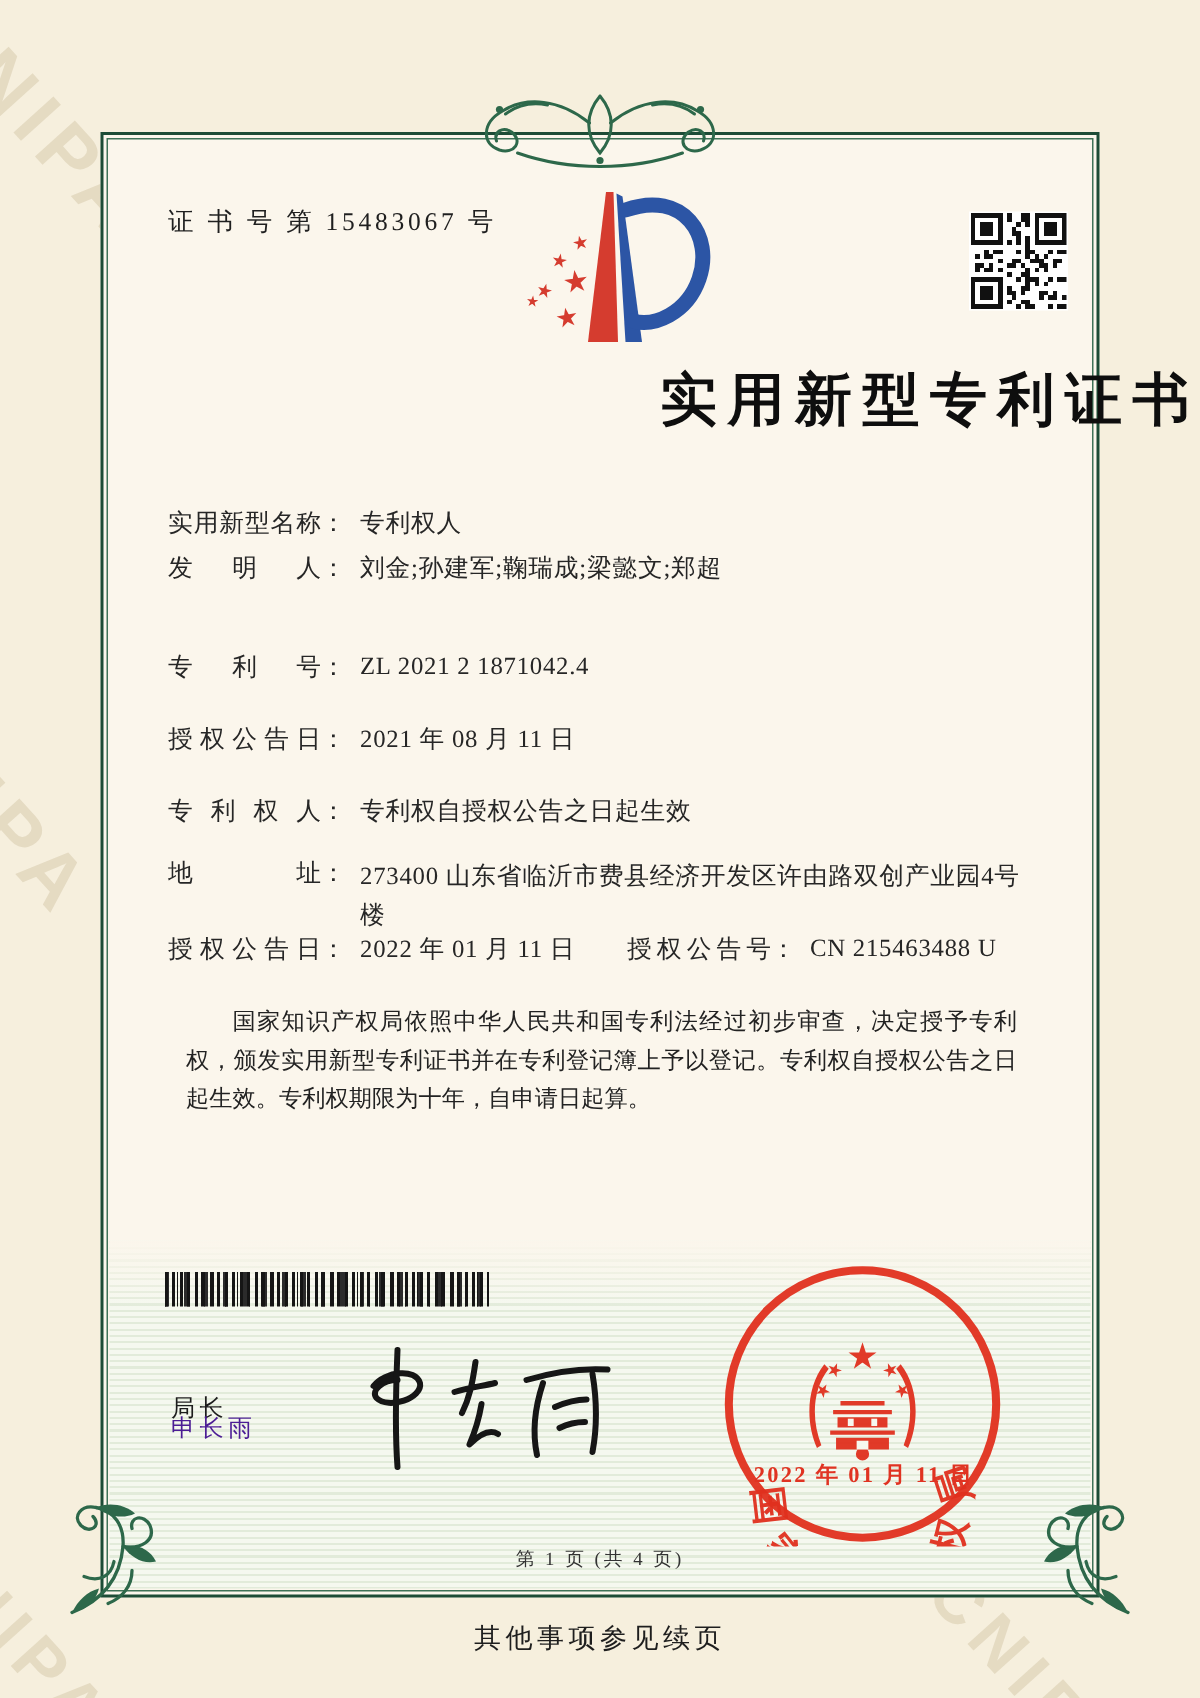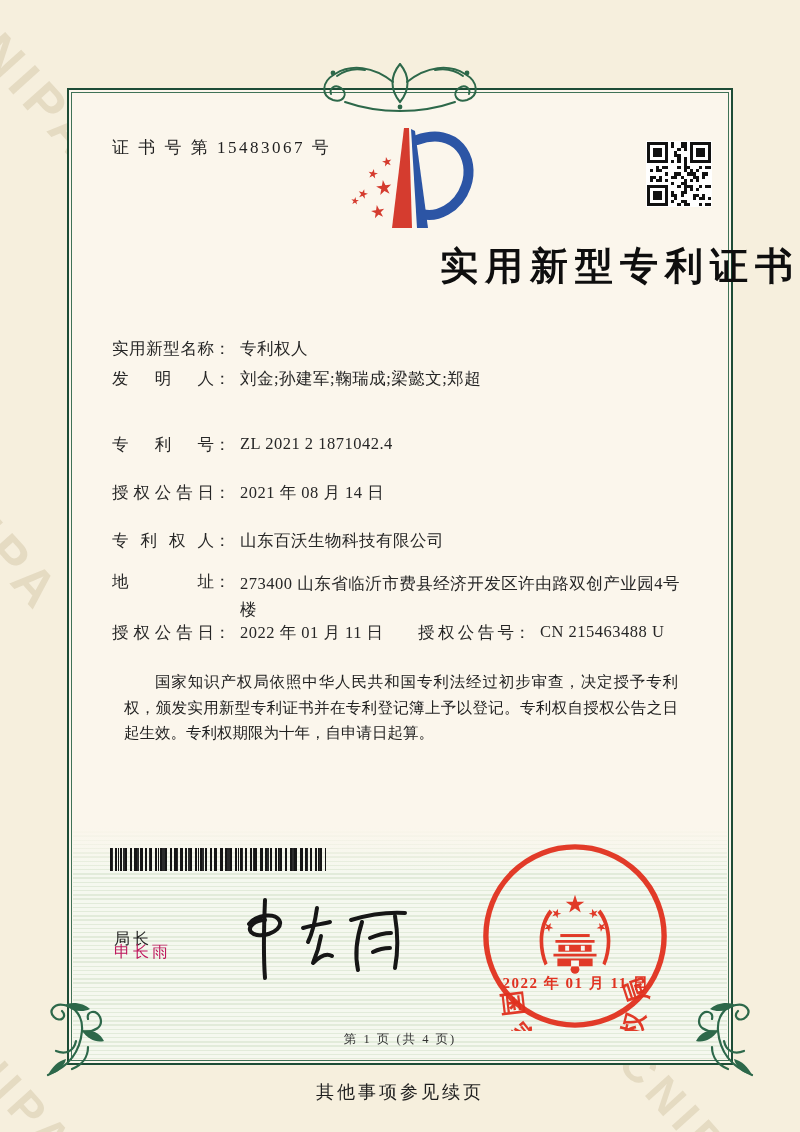--- a/index.html
+++ b/index.html
@@ -50,21 +50,21 @@
   .paras{ position:absolute; left:112px; top:657px; width:578px; }
   .paras p{ margin:12px; text-indent:2em; font-size:15.5px; line-height:25.5px; color:#222; text-align:justify; }
   .barcode{
     position:absolute; left:110px; top:848px; width:216px; height:23px; background-color:transparent;
     background-image:
       repeating-linear-gradient(90deg,#151515 0 2px,transparent 2px 5px),
       repeating-linear-gradient(90deg,#151515 0 1px,transparent 1px 8px),
       repeating-linear-gradient(90deg,#2b2b2b 0 3px,transparent 3px 13px);
   }
   .signer-title{ position:absolute; left:114px; top:905px; font-size:16px; letter-spacing:3px; color:#1c1c1c;margin-top:24px; }
-  .signer-name{ position:absolute; left:114px; top:942px; font-size:16px; letter-spacing:3px; color:#be185d; }
+  .signer-name{ position:absolute; left:114px; top:942px; font-size:16px; letter-spacing:3px; color:#4c1d95; }
   .signature{ position:absolute; left:225px; top:890px; width:195px; height:92px; }
   .seal{ position:absolute; left:480px; top:841px; width:190px; height:190px; }
   .seal-date{
     position:absolute; left:486px; top:974px; width:180px; text-align:center;
     font-size:15px; font-weight:bold; color:#e03322; letter-spacing:1.5px; white-space:nowrap;
   }
   .page-number{ position:absolute; left:67px; top:1031px; width:666px; text-align:center; font-size:12.5px; letter-spacing:2px; color:#333; }
   .continuation{ position:absolute; left:0; top:1080px; width:800px; text-align:center; font-size:18px; letter-spacing:3px; color:#1e1e1e; }
   .top-orn{ position:absolute; left:285px; top:56px; width:230px; height:58px; }
 </style>
@@ -162,24 +162,24 @@
     <div class="f-row" style="top:338px">
       <span class="flabel">实用新型名称</span><span class="fcolon">：</span><span class="fvalue">专利权人</span>
     </div>
     <div class="f-row" style="top:368px">
       <span class="flabel">发明人</span><span class="fcolon">：</span><span class="fvalue">刘金;孙建军;鞠瑞成;梁懿文;郑超</span>
     </div>
     <div class="f-row" style="top:434px">
       <span class="flabel">专利号</span><span class="fcolon">：</span><span class="fvalue">ZL 2021 2 1871042.4</span>
     </div>
     <div class="f-row" style="top:482px">
-      <span class="flabel">授权公告日</span><span class="fcolon">：</span><span class="fvalue">2021 年 08 月 14 日</span>
+      <span class="flabel">授权公告日</span><span class="fcolon">：</span><span class="fvalue">2021 年 08 月 11 日</span>
     </div>
     <div class="f-row" style="top:530px">
-      <span class="flabel">专利权人</span><span class="fcolon">：</span><span class="fvalue">山东百沃生物科技有限公司</span>
+      <span class="flabel">专利权人</span><span class="fcolon">：</span><span class="fvalue">专利权自授权公告之日起生效</span>
     </div>
     <div class="f-row" style="top:571px">
       <span class="flabel">地址</span><span class="fcolon">：</span><span class="fvalue fvalue-wrap">273400 山东省临沂市费县经济开发区许由路双创产业园4号楼</span>
     </div>
     <div class="f-row" style="top:622px">
       <span>
         <span class="flabel">授权公告日</span><span class="fcolon">：</span><span class="fvalue">2022 年 01 月 11 日</span>
       </span>
       <span style="position:absolute; left:306px;">
         <span class="flabel flabel5">授权公告号</span><span class="fcolon">：</span><span class="fvalue">CN 215463488 U</span>

